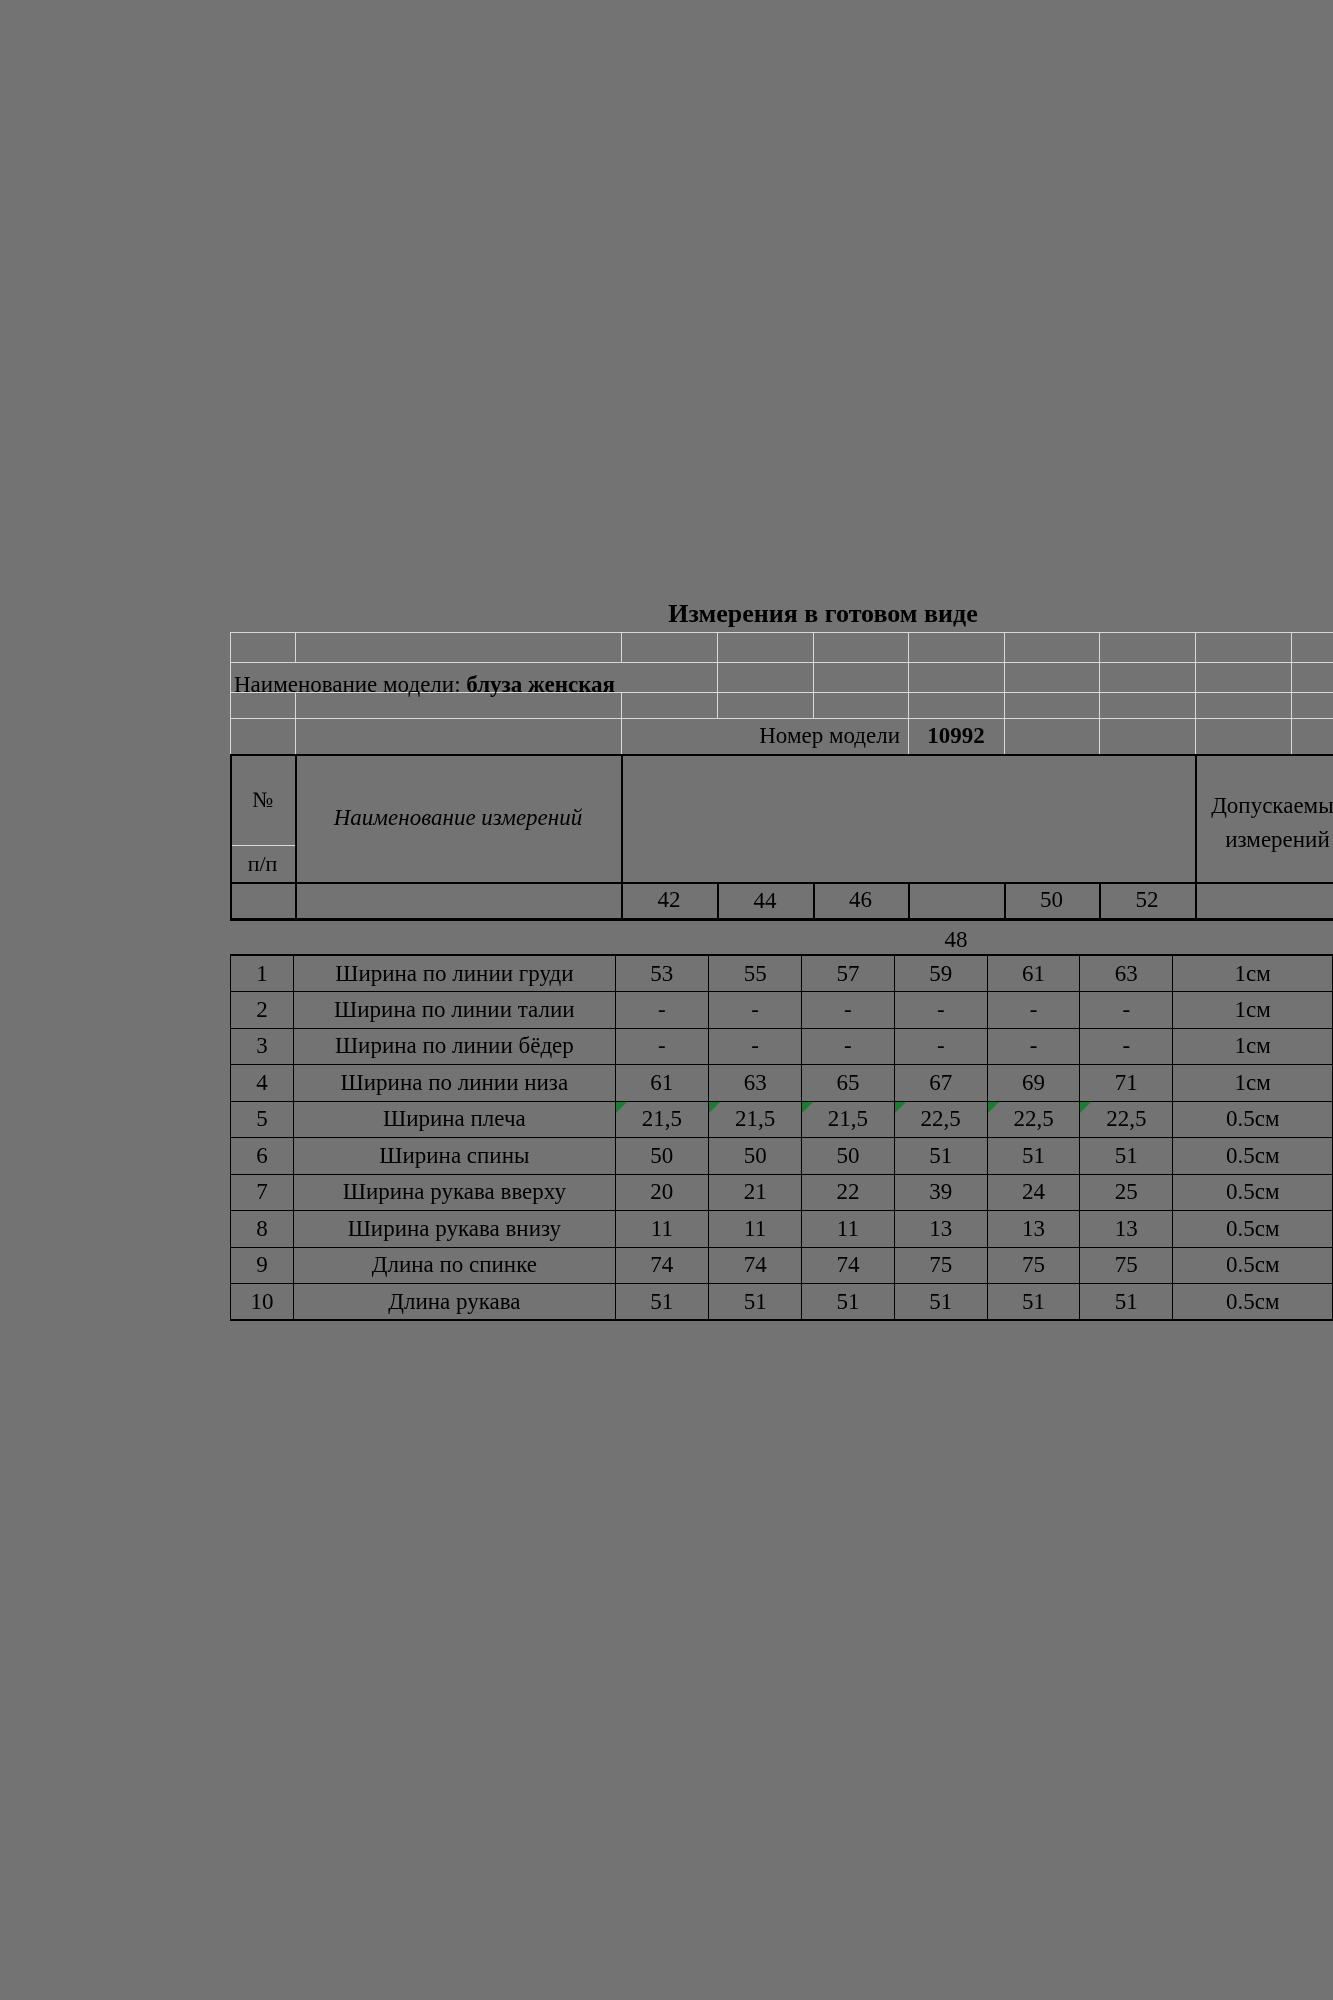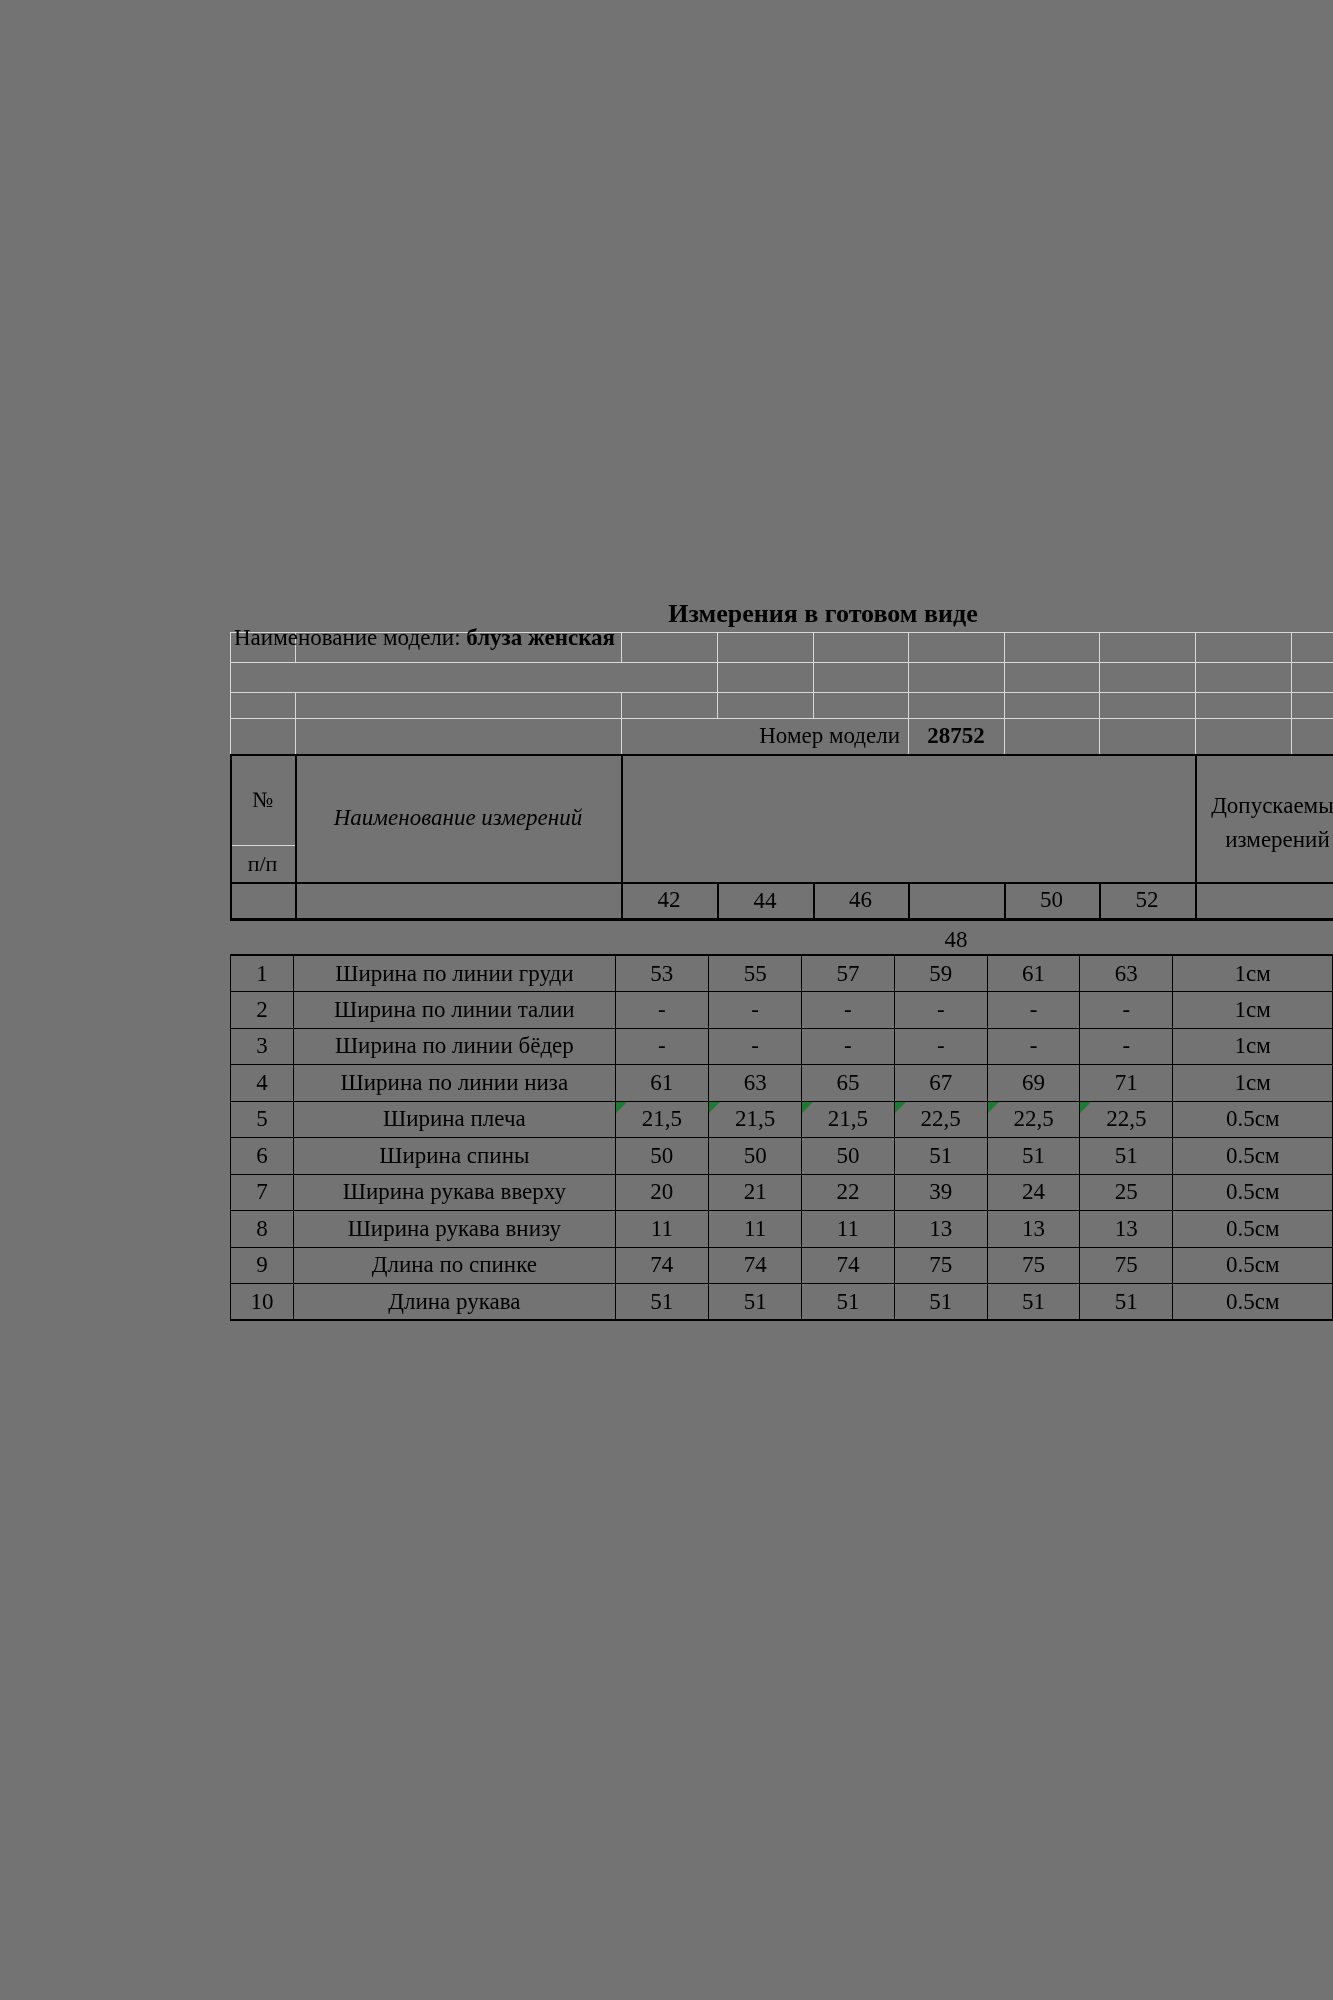--- a/index.html
+++ b/index.html
@@ -65,26 +65,26 @@
       <div class="gline" style="left: 908px; top: 718px; width: 1px; height: 36px;"></div>
       <div class="gline" style="left: 1004px; top: 718px; width: 1px; height: 36px;"></div>
       <div class="gline" style="left: 1099px; top: 718px; width: 1px; height: 36px;"></div>
       <div class="gline" style="left: 1195px; top: 718px; width: 1px; height: 36px;"></div>
       <div class="gline" style="left: 1291px; top: 718px; width: 1px; height: 36px;"></div>
       <div class="gline" style="left: 231.5px; top: 845px; width: 63.5px; height: 1px;"></div>
     </div>
 
   <div id="title" class="abs" style="left:248px;top:596px;width:1150px;height:36px;line-height:36px;">Измерения в готовом виде</div>
 
-  <div class="abs body-text" style="left:234px;top:623px;height:30px;">
+  <div class="abs body-text" style="left:234px;top:670px;height:30px;">
     <span>Наименование модели: </span><span class="bold">блуза женская</span>
   </div>
 
   <div class="abs body-text" style="left:717px;top:718px;width:183px;height:36px;line-height:36px;text-align:right;">Номер модели</div>
-  <div class="abs body-text bold" style="left:908px;top:718px;width:96px;height:36px;line-height:36px;text-align:center;">28752</div>
+  <div class="abs body-text bold" style="left:908px;top:718px;width:96px;height:36px;line-height:36px;text-align:center;">10992</div>
 
   <div id="headerlines" class="abs">
       <div class="hline" style="left: 230px; top: 754px; width: 1103px; height: 2px;"></div>
       <div class="hline" style="left: 230px; top: 882px; width: 1103px; height: 1.5px;"></div>
       <div class="hline" style="left: 230px; top: 918px; width: 1103px; height: 2.5px;"></div>
       <div class="hline" style="left: 230px; top: 754px; width: 1.5px; height: 164px;"></div>
       <div class="hline" style="left: 295px; top: 754px; width: 1.5px; height: 164px;"></div>
       <div class="hline" style="left: 621px; top: 754px; width: 1.5px; height: 164px;"></div>
       <div class="hline" style="left: 1195px; top: 754px; width: 1.5px; height: 164px;"></div>
       <div class="hline" style="left: 717px; top: 882px; width: 1.5px; height: 36px;"></div>

